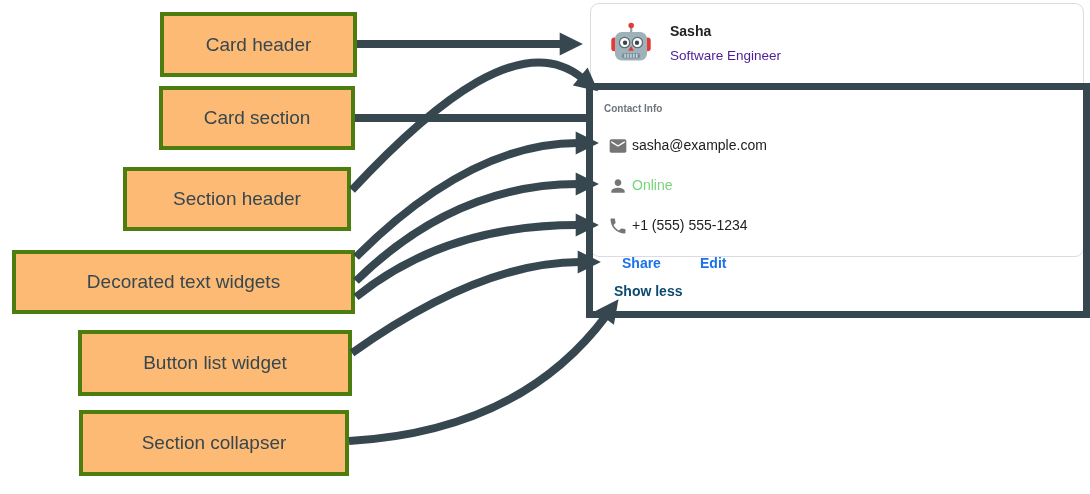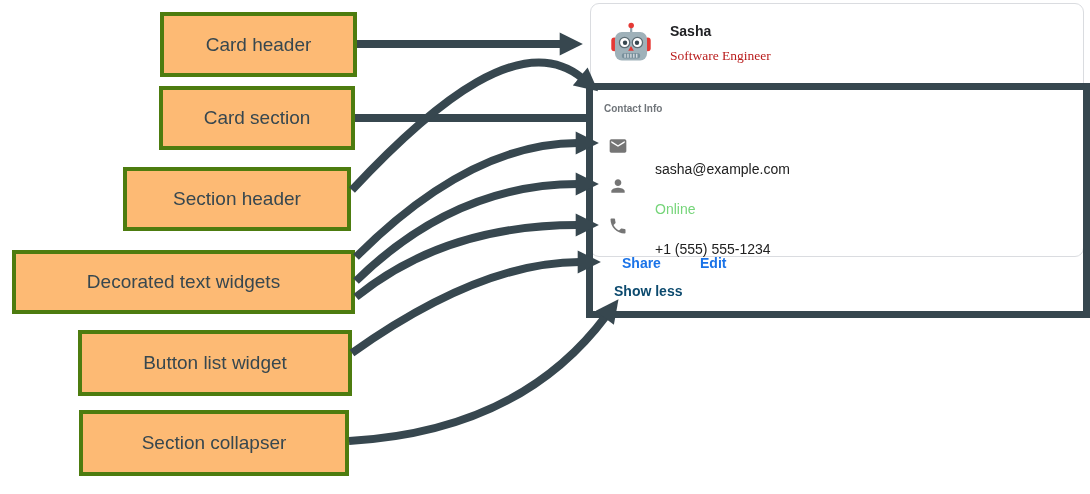--- a/index.html
+++ b/index.html
@@ -62,31 +62,31 @@
     z-index: 1;
   }
   .card-header { position: absolute; left: 0; top: 0; width: 100%; height: 82px; }
   .avatar { position: absolute; left: 18px; top: 17px; width: 44px; height: 44px; }
   .person-name {
     position: absolute; left: 79px; top: 19px;
     font-size: 14px; font-weight: 600; color: #202124;
   }
   .person-subtitle {
     position: absolute; left: 79px; top: 44px;
-    font-size: 13.5px; color: #b91c1c; font-family: Liberation Serif, serif;
+    font-size: 13.5px; color: #4c1d95;
   }
   .section-title {
     position: absolute; left: 13px; top: 99px;
     font-size: 10px; font-weight: 700; color: #70757a; text-align: right;
   }
   .dt-row { position: absolute; left: 0; width: 100%; height: 24px; }
   .dt-row .row-icon { position: absolute; left: 17px; top: 2px; width: 20px; height: 20px; }
   .dt-row .row-text {
-    position: absolute; left: 64px; top: 3px;
-    font-size: 14px; color: #212121; margin-top: 24px;
+    position: absolute; left: 41px; top: 3px;
+    font-size: 14px; color: #212121;
   }
   .row-email  { top: 130px; }
   .row-online { top: 170px; }
   .row-phone  { top: 210px; }
   .row-online .row-text { color: #76d57a; }
   .text-button {
     position: absolute; top: 251px;
     font-size: 14px; font-weight: 600; color: #1a73e8;
     cursor: pointer; background: none; border: none;
     font-family: "Liberation Sans", sans-serif;

